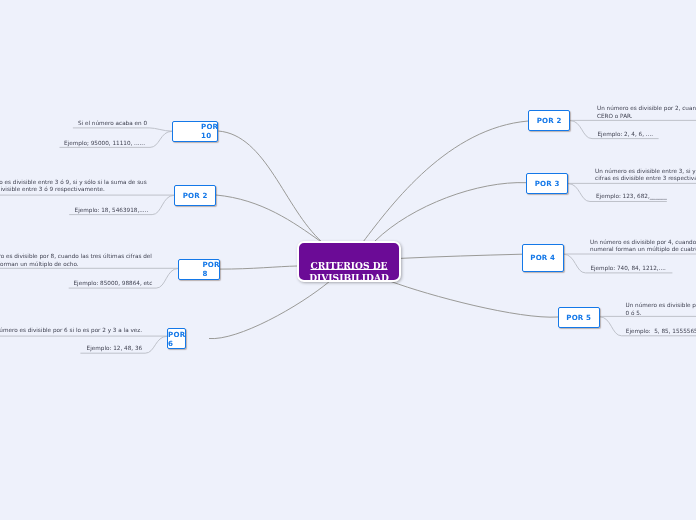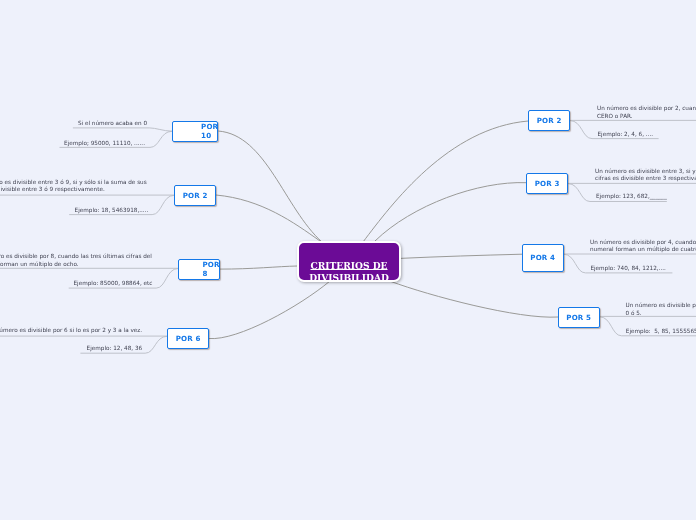--- a/index.html
+++ b/index.html
@@ -59,21 +59,21 @@
 
   <div class="node" style="left:172px;top:120.8px;width:46.3px;height:21.2px;padding-left:29px;">
       <span>POR 10</span>
     </div>
   <div class="node" style="left:174.2px;top:185px;width:41.8px;height:21.2px;">
       <span>POR 2</span>
     </div>
   <div class="node" style="left:178.2px;top:259px;width:41.6px;height:20.7px;padding-left:24px;">
       <span>POR 8</span>
     </div>
-  <div class="node" style="left:167.2px;top:328.2px;width:42px;height:21px;">
+  <div class="node" style="left:167.2px;top:328.2px;width:19px;height:21px;">
       <span>POR 6</span>
     </div>
   <div class="node" style="left:528.2px;top:110px;width:41.8px;height:21.3px;">
       <span>POR 2</span>
     </div>
   <div class="node" style="left:526.2px;top:173px;width:41.8px;height:21.3px;">
       <span>POR 3</span>
     </div>
   <div class="node" style="left:522px;top:243.8px;width:41.5px;height:28px;">
       <span>POR 4</span>

